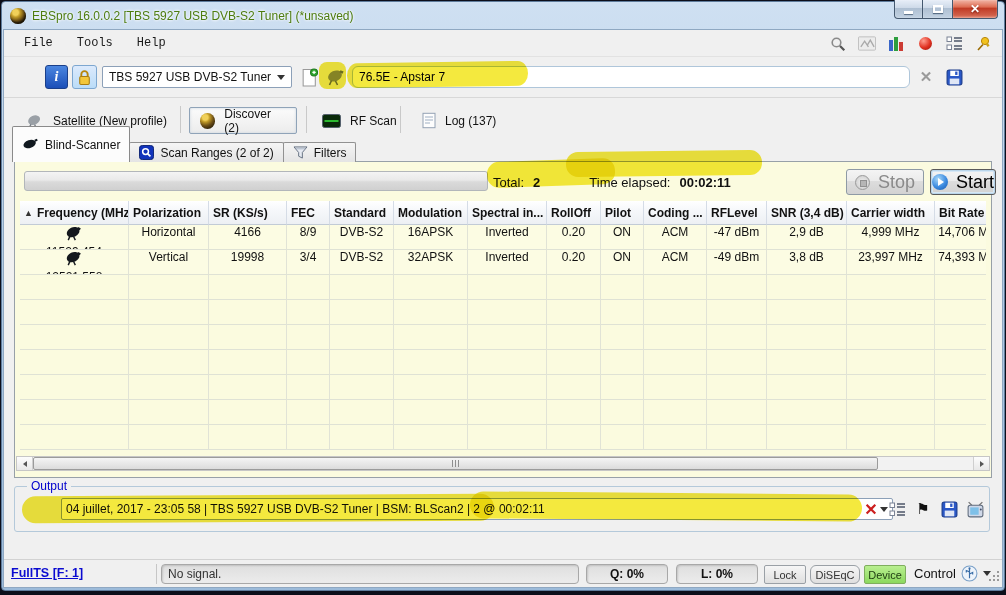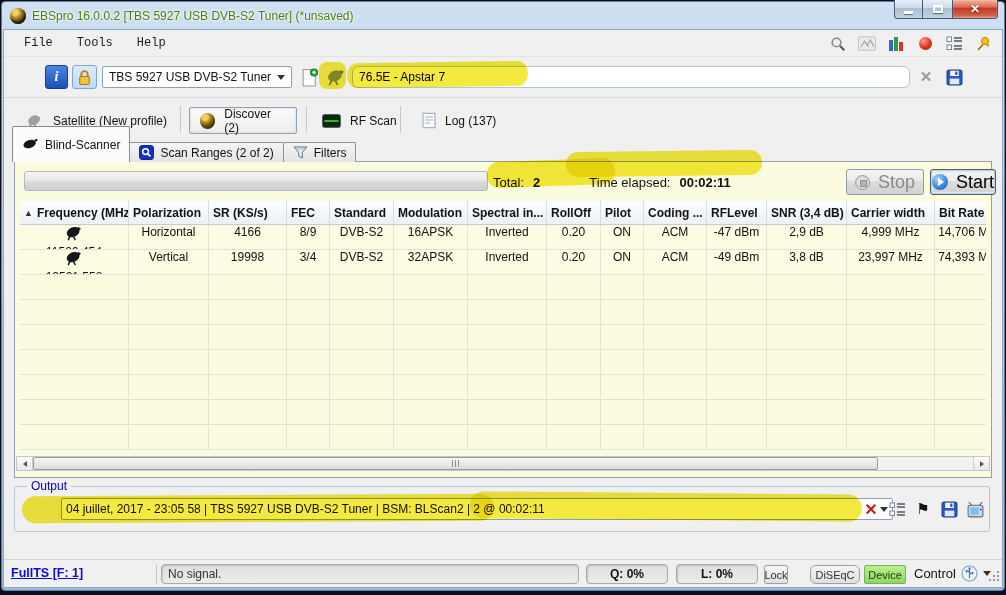--- a/index.html
+++ b/index.html
@@ -105,21 +105,21 @@
   .statusbar{position:absolute;left:0;right:0;bottom:0;height:28px;background:#f0f0f0;border-top:1px solid #d2d2d2;}
   .fullts{position:absolute;left:7px;top:6px;color:#0b0bd0;font-weight:bold;text-decoration:underline;font-size:12.5px;}
   .sb-sep{position:absolute;left:152px;top:4px;width:1px;height:20px;background:#c6c6c6;}
   .sunken{position:absolute;top:4px;height:20px;border:1px solid #a8a8a8;border-radius:4px;color:#333;
       background:linear-gradient(#dedede,#ececec);box-shadow:inset 1px 1px 2px rgba(0,0,0,.14);display:flex;align-items:center;padding:0 6px;}
   .sb-signal{left:157px;width:418px;}
   .sb-q{left:582px;width:82px;justify-content:center;font-weight:bold;color:#111;}
   .sb-l{left:672px;width:82px;justify-content:center;font-weight:bold;color:#111;}
   .sbtn{position:absolute;top:5px;height:19px;border:1px solid #9aa0a6;border-radius:2px;display:flex;align-items:center;justify-content:center;
       background:linear-gradient(#f6f6f6,#dfdfdf);font-size:11px;color:#333;}
-  .sb-lock{left:760px;width:24px;}
+  .sb-lock{left:760px;width:42px;}
   .sb-diseqc{left:806px;width:50px;border-radius:6px;}
   .sb-device{left:860px;width:42px;background:linear-gradient(#b9ef90,#8cd85e);border-color:#7fae5e;color:#1d3a10;}
   .sb-control{position:absolute;left:910px;top:5px;display:flex;align-items:center;gap:5px;font-size:13px;color:#111;}
   .grip{position:absolute;right:2px;bottom:2px;}
   .ticon{display:inline-flex;align-items:center;justify-content:center;}
   
   .hl{position:absolute;background:#f3e51c;mix-blend-mode:multiply;opacity:.85;pointer-events:none;z-index:40;}
   .hl-sat{left:319px;top:62px;width:27px;height:27px;border-radius:8px;}
   .hl-input{left:347px;top:62px;width:181px;height:25px;border-radius:12px/60%;transform:rotate(-0.8deg);}
   .hl-tot-a{left:487px;top:160px;width:128px;height:26px;border-radius:12px;transform:rotate(-2deg);}

